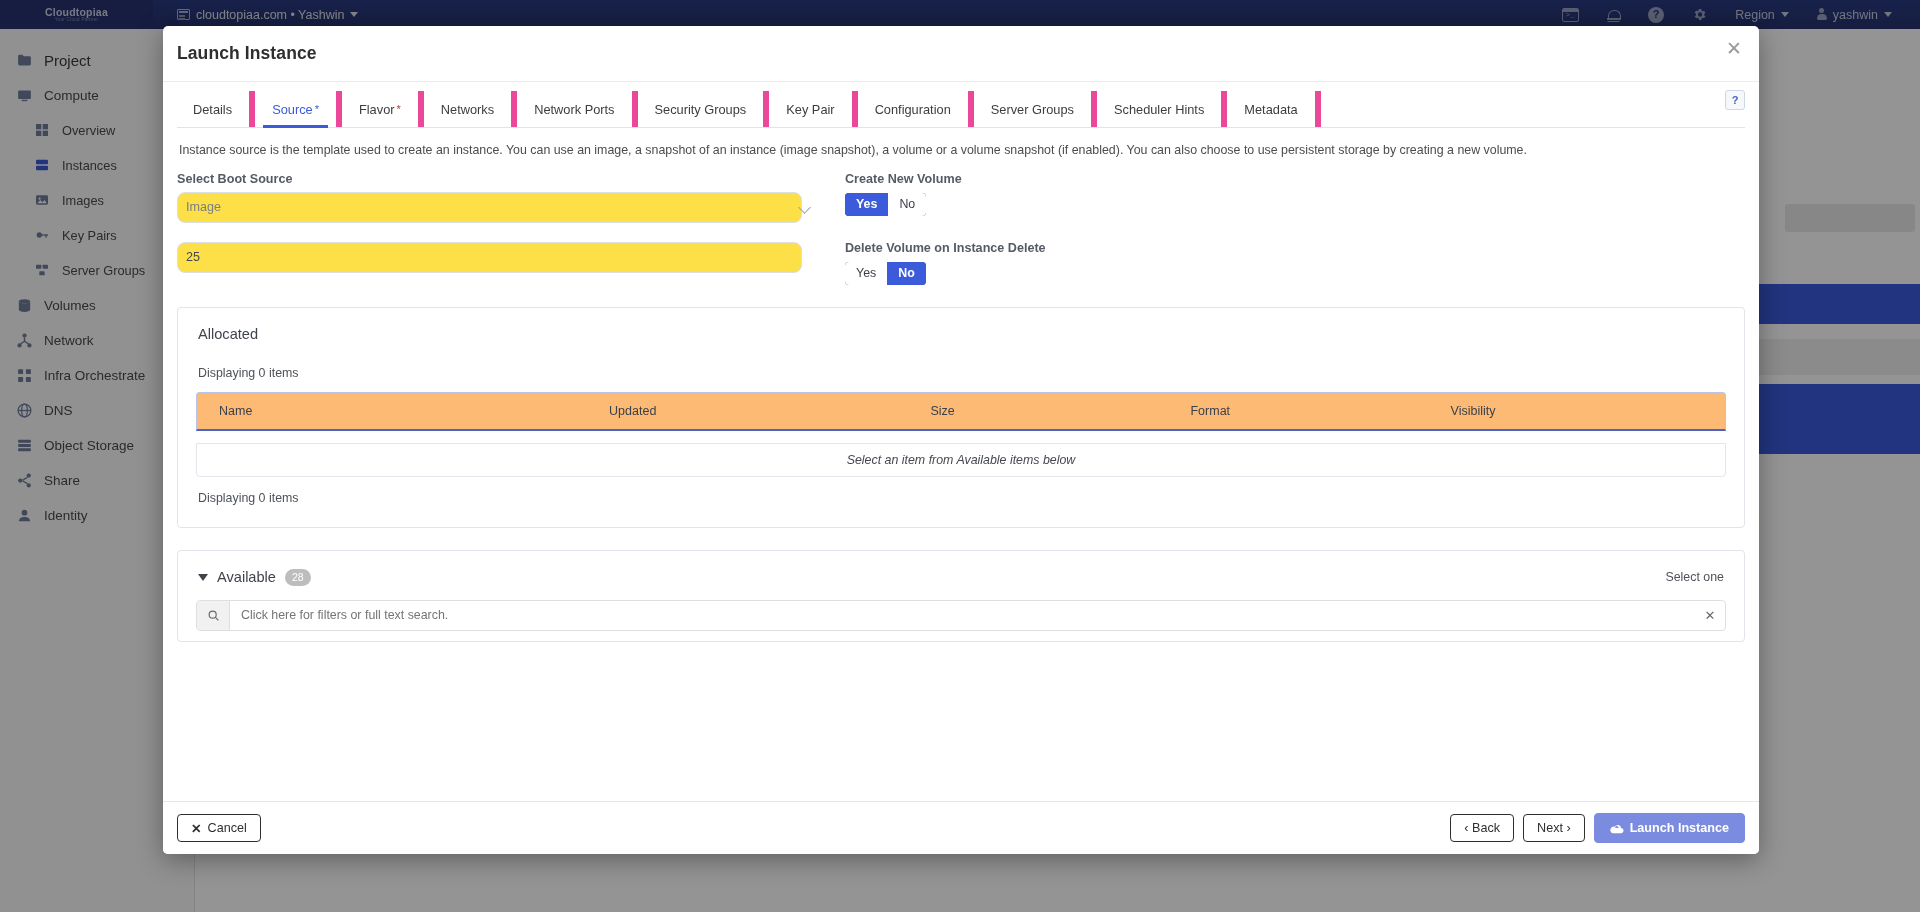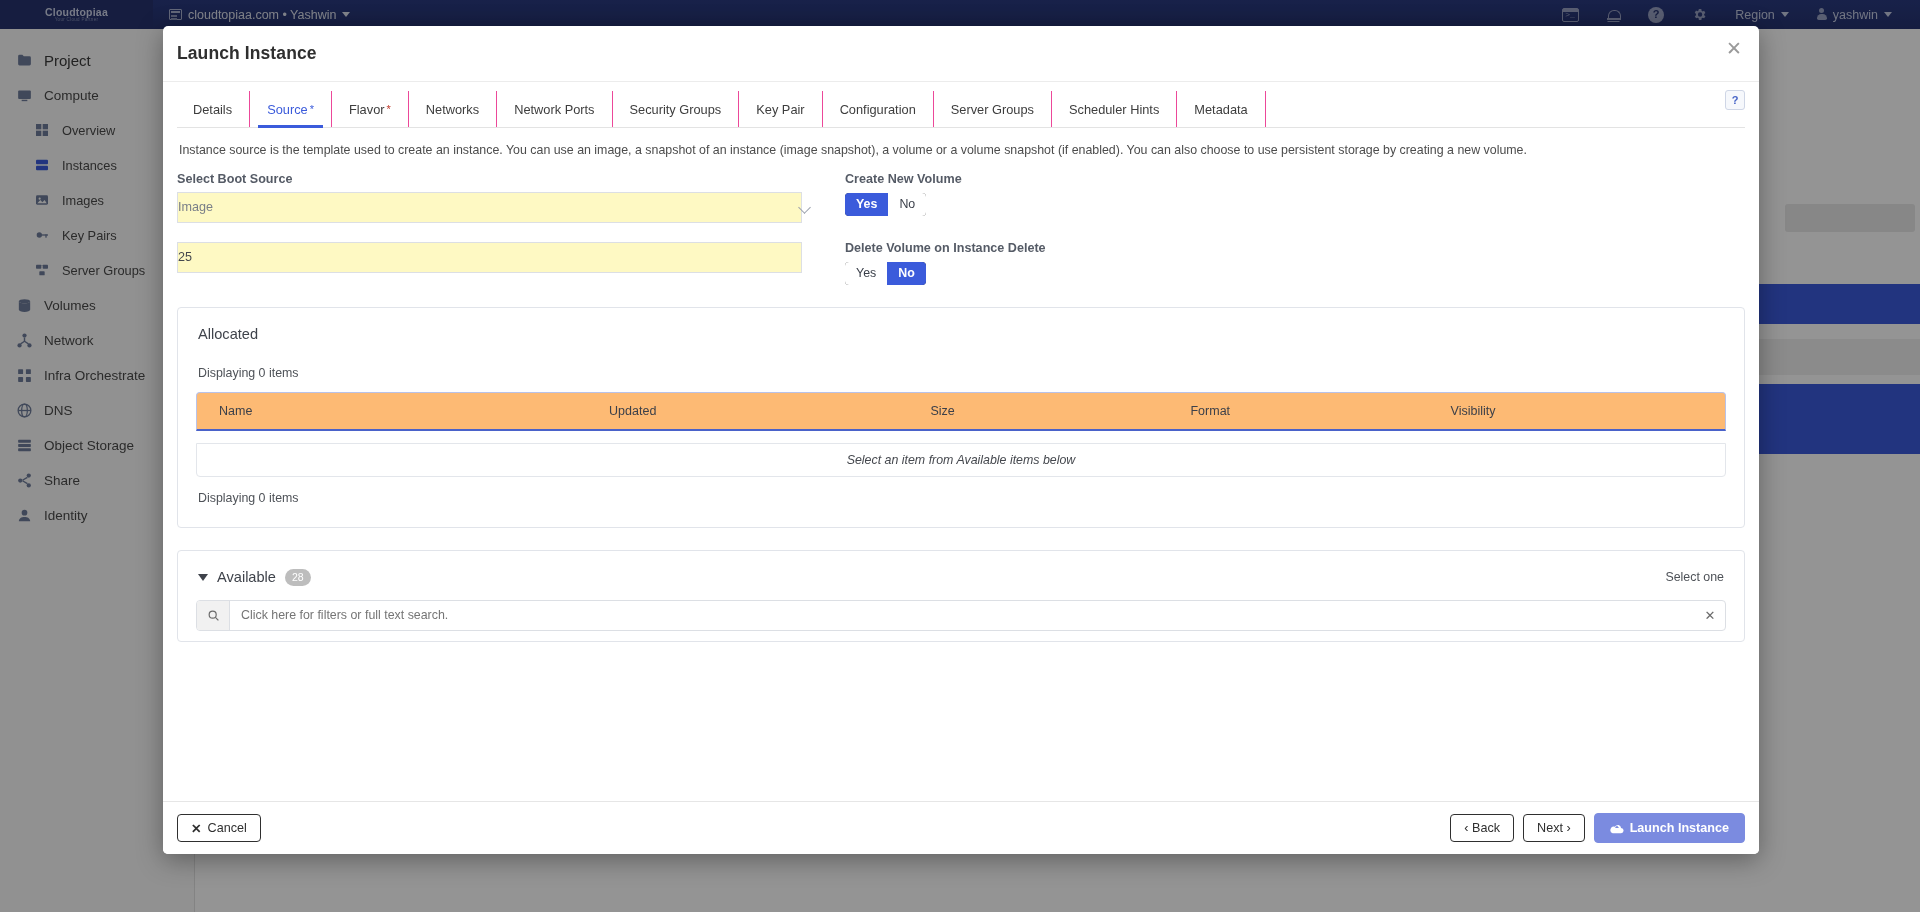--- a/index.html
+++ b/index.html
@@ -10,21 +10,21 @@
     font-family: "Liberation Sans", sans-serif;
     background: #ffffff;
   }
 
   
   #app-root { position: absolute; inset: 0; background: #f4f4f4; }
 
   .topbar {
     position: absolute; top: 0; left: 0; right: 0; height: 29px;
     background: linear-gradient(#2a3a80, #26336f);
-    display: flex; align-items: center;
+    display: flex; align-items: center; gap: 8px;
   }
   .brand {
     width: 153px; height: 29px;
     display: flex; align-items: center; justify-content: center;
     background: #26336f;
   }
   .brand-logo {
     color: #cdd3e8; font-size: 10.5px; font-weight: bold;
     letter-spacing: .2px; line-height: 1; text-align: center;
   }
@@ -91,21 +91,21 @@
     position:absolute; right:14px; top:64px; width:20px; height:20px;
     border:1px solid #cfd6e6; border-radius:3px; background:#f6f8fc;
     display:flex; align-items:center; justify-content:center;
     font-size:11px; color:#4663c7; font-weight:bold; cursor:pointer;
   }
 
   .tabs { display:flex; align-items:stretch; height:36px; flex:0 0 36px; padding-left:12px; margin-top:9px; }
   .tab {
     display:flex; align-items:center; gap:2px;
     padding: 0 17px; font-size:12.8px; color:#3d3d3d;
-    border-right:1px solid #ec4899; position:relative; cursor:pointer; white-space:nowrap;justify-content:center;
+    border-right:6px solid #ec4899; position:relative; cursor:pointer; white-space:nowrap;justify-content:center;
   }
   .tab:first-child { border-left:1px solid transparent; }
   .tab.active { color:#3b5bdb; }
   .tab.active::after {
     content:""; position:absolute; left:8px; right:8px; bottom:-1px; height:3px; background:#3b5bdb;
   }
   .req { font-size:11px; line-height:1; vertical-align:super; }
   .req.blue { color:#3b5bdb; }
   .req.red  { color:#c0392b; }
   .tabs-rule { height:1px; background:#e3e3e3; margin: 0 14px; }
@@ -113,22 +113,22 @@
   .modal-body { flex:1 1 auto; overflow:hidden; position:relative; padding: 0 14px; }
   .desc { font-size:12.4px; color:#4c4c4c; padding: 14px 0 4px 2px; line-height:1.45; }
 
   .form-grid { display:flex; gap:0; padding-top: 8px; }
   .col-left { width: 650px; flex:0 0 650px; }
   .col-right { flex:1 1 auto; padding-left: 18px; }
   .f-label { font-size:12.6px; color:#555b66; font-weight:bold; margin-bottom:6px; }
   .f-label .req { font-weight:normal; }
   .select-wrap { position:relative; }
   .f-control {
-    width:625px; height:31px; border:1px solid #dcdfe4; border-radius:0;
-    background:#fef9c3; font-size:12.6px; color:#7a7f88; padding: 0 0;
+    width:625px; height:31px; border:1px solid #dcdfe4; border-radius:8px;
+    background:#fde047; font-size:12.6px; color:#7a7f88; padding: 0 8px;
     font-family:"Liberation Sans", sans-serif; appearance:none; outline:none;
   }
   .f-control.value { color:#45484e; }
   .sel-chev {
     position:absolute; right:18px; top:11px; width:9px; height:9px;
     border-right:1.7px solid #9aa0ab; border-bottom:1.7px solid #9aa0ab;
     transform: rotate(45deg); pointer-events:none;
   }
   .spacer-24 { height:19px; }
 

